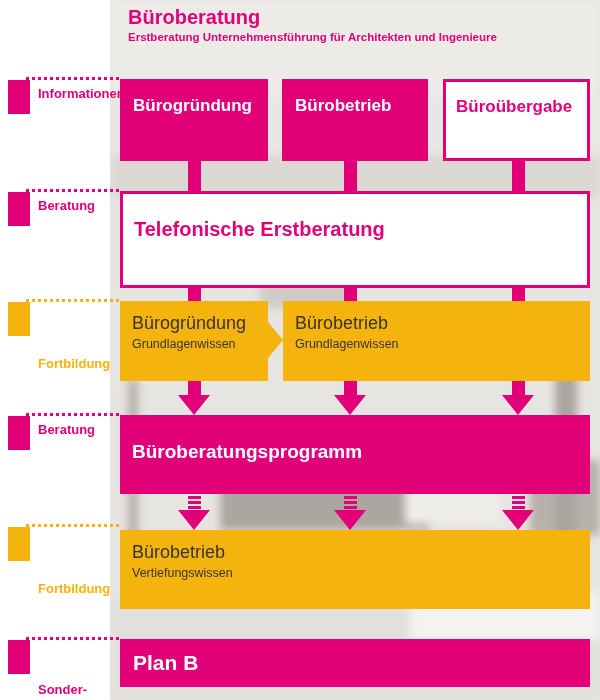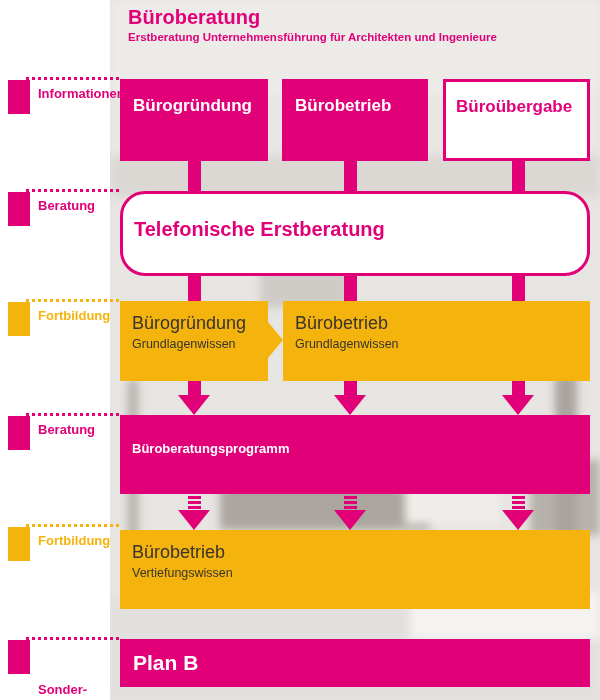--- a/index.html
+++ b/index.html
@@ -34,48 +34,48 @@
   .title{font-size:20px;font-weight:bold;line-height:22px;}
   .subtitle{font-size:11.5px;font-weight:bold;line-height:14px;margin-top:2px;}
 
   
   .dot{position:absolute;left:26px;width:93px;height:3px;
        background-image:repeating-linear-gradient(90deg,var(--magenta) 0 3px,transparent 3px 6px);}
   .dot.y{background-image:repeating-linear-gradient(90deg,var(--yellow) 0 3px,transparent 3px 6px);}
   .sq{position:absolute;left:8px;width:22px;height:34px;background:var(--magenta);}
   .sq.y{background:var(--yellow);}
   .slbl{position:absolute;left:38px;font-size:13px;font-weight:bold;color:var(--magenta);line-height:15px;}
-  .slbl.y{color:var(--yellow);}
+  .slbl.y{color:var(--yellow);margin-top:48px;}
   .d1{top:77px;} .q1{top:80px;} .l1{top:86px;}
   .d2{top:189px;}.q2{top:192px;}.l2{top:198px;}
   .d3{top:299px;}.q3{top:302px;}.l3{top:308px;}
   .d4{top:413px;}.q4{top:416px;}.l4{top:422px;}
   .d5{top:524px;}.q5{top:527px;}.l5{top:533px;}
   .d6{top:637px;}.q6{top:640px;}.l6{top:682px;}
 
   
   .fbox{position:absolute;box-sizing:border-box;}
   .magenta-fill{background:var(--magenta);color:#fff;}
   .outline{background:#fff;border:3px solid var(--magenta);color:var(--magenta);}
   .yellow-fill{background:var(--yellow);color:var(--text_dark);}
   .r1{top:79px;height:82px;}
   .r1a{left:120px;width:148px;}
   .r1b{left:282px;width:146px;}
   .r1c{left:443px;width:147px;}
   .r1 .blabel{font-size:17px;font-weight:bold;padding:17px 0 0 13px;}
   .r1c .blabel{padding:15px 0 0 10px;}
-  .r2{left:120px;width:470px;top:191px;height:85px;border-radius:25px;}
+  .r2{left:120px;width:470px;top:191px;height:97px;}
   .r2 .blabel{font-size:20px;font-weight:bold;padding:24px 0 0 11px;color:var(--magenta);}
   .r3{top:301px;height:80px;}
   .r3a{left:120px;width:148px;}
   .r3b{left:283px;width:307px;}
   .ytitle{font-size:18px;font-weight:normal;padding:12px 0 0 12px;line-height:21px;}
   .ysub{font-size:12.5px;font-weight:normal;padding:3px 0 0 12px;line-height:14px;}
   .r4{left:120px;width:470px;top:415px;height:79px;}
-  .r4 .blabel{font-size:13px;font-weight:bold;padding:26px 0 0 12px;}
+  .r4 .blabel{font-size:19px;font-weight:bold;padding:26px 0 0 12px;}
   .r5{left:120px;width:470px;top:530px;height:79px;}
   .r6{left:120px;width:470px;top:639px;height:48px;display:flex;align-items:center;}
   .r6 .blabel{font-size:21px;font-weight:bold;padding-left:13px;}
 
   
   .stem{position:absolute;width:13px;background:var(--magenta);}
   .s12{top:158px;height:35px;}
   .s23{top:268px;height:35px;}
   .s34{top:379px;height:17px;}
   .c1{left:188px;} .c2{left:344px;} .c3{left:512px;}

